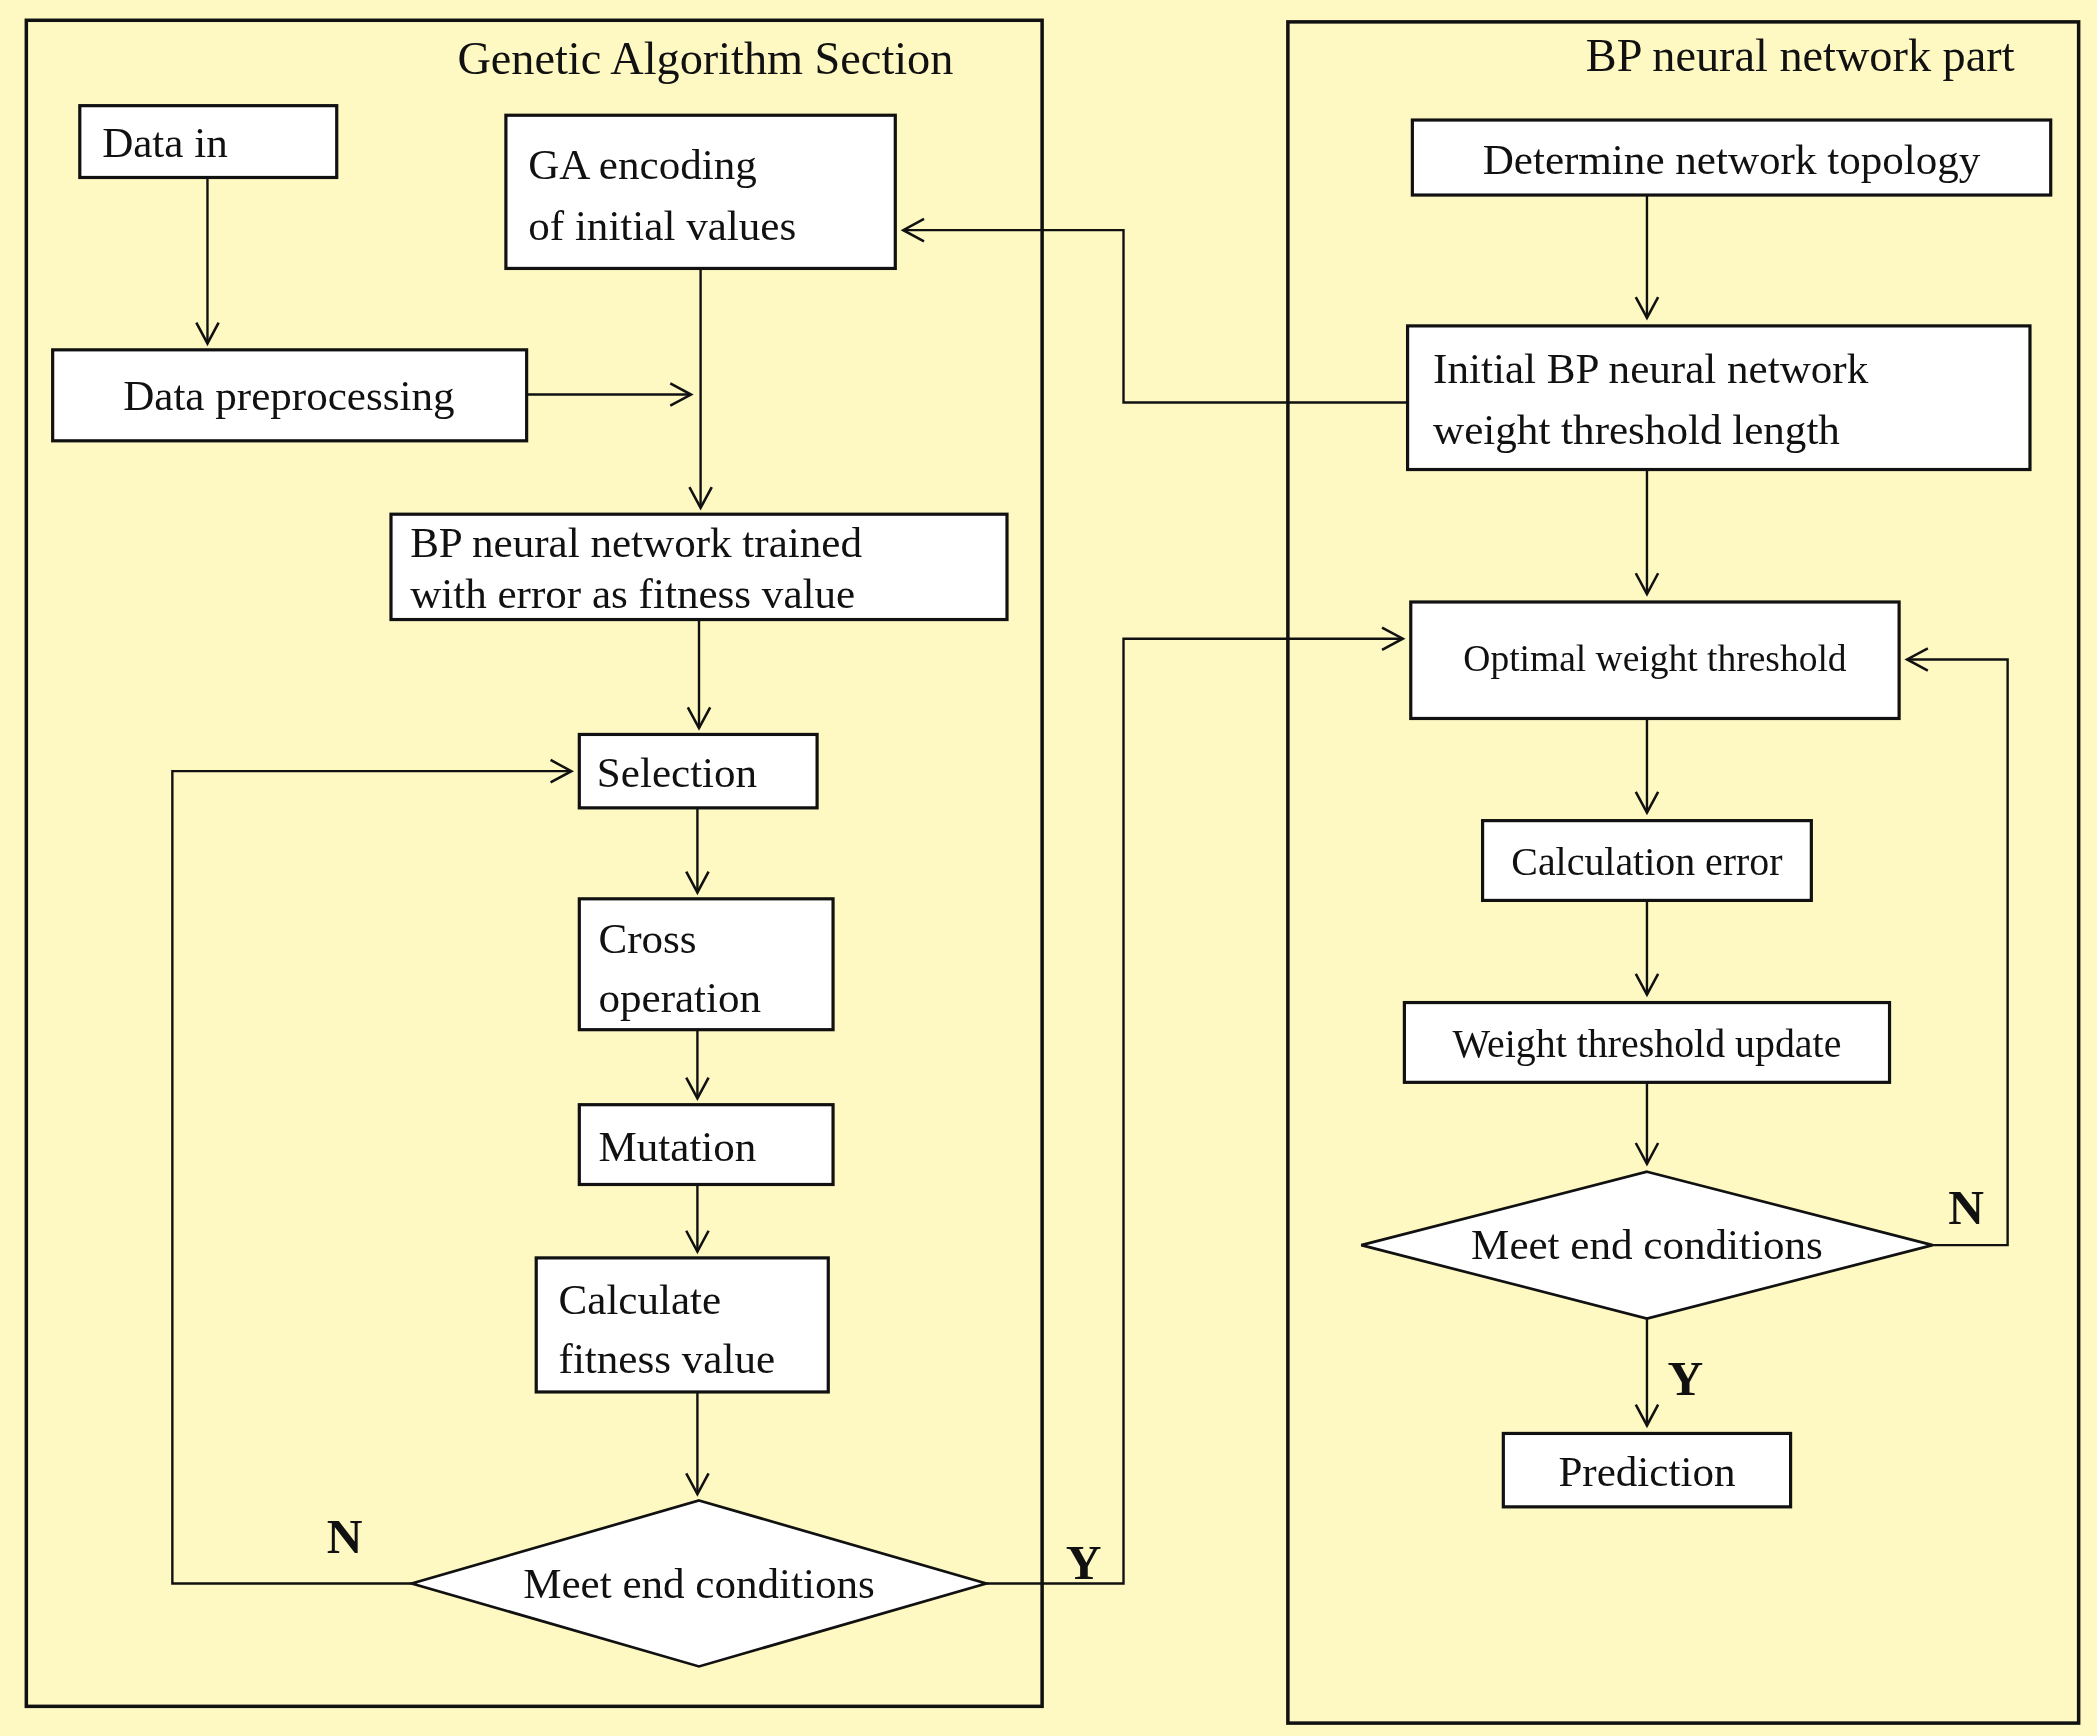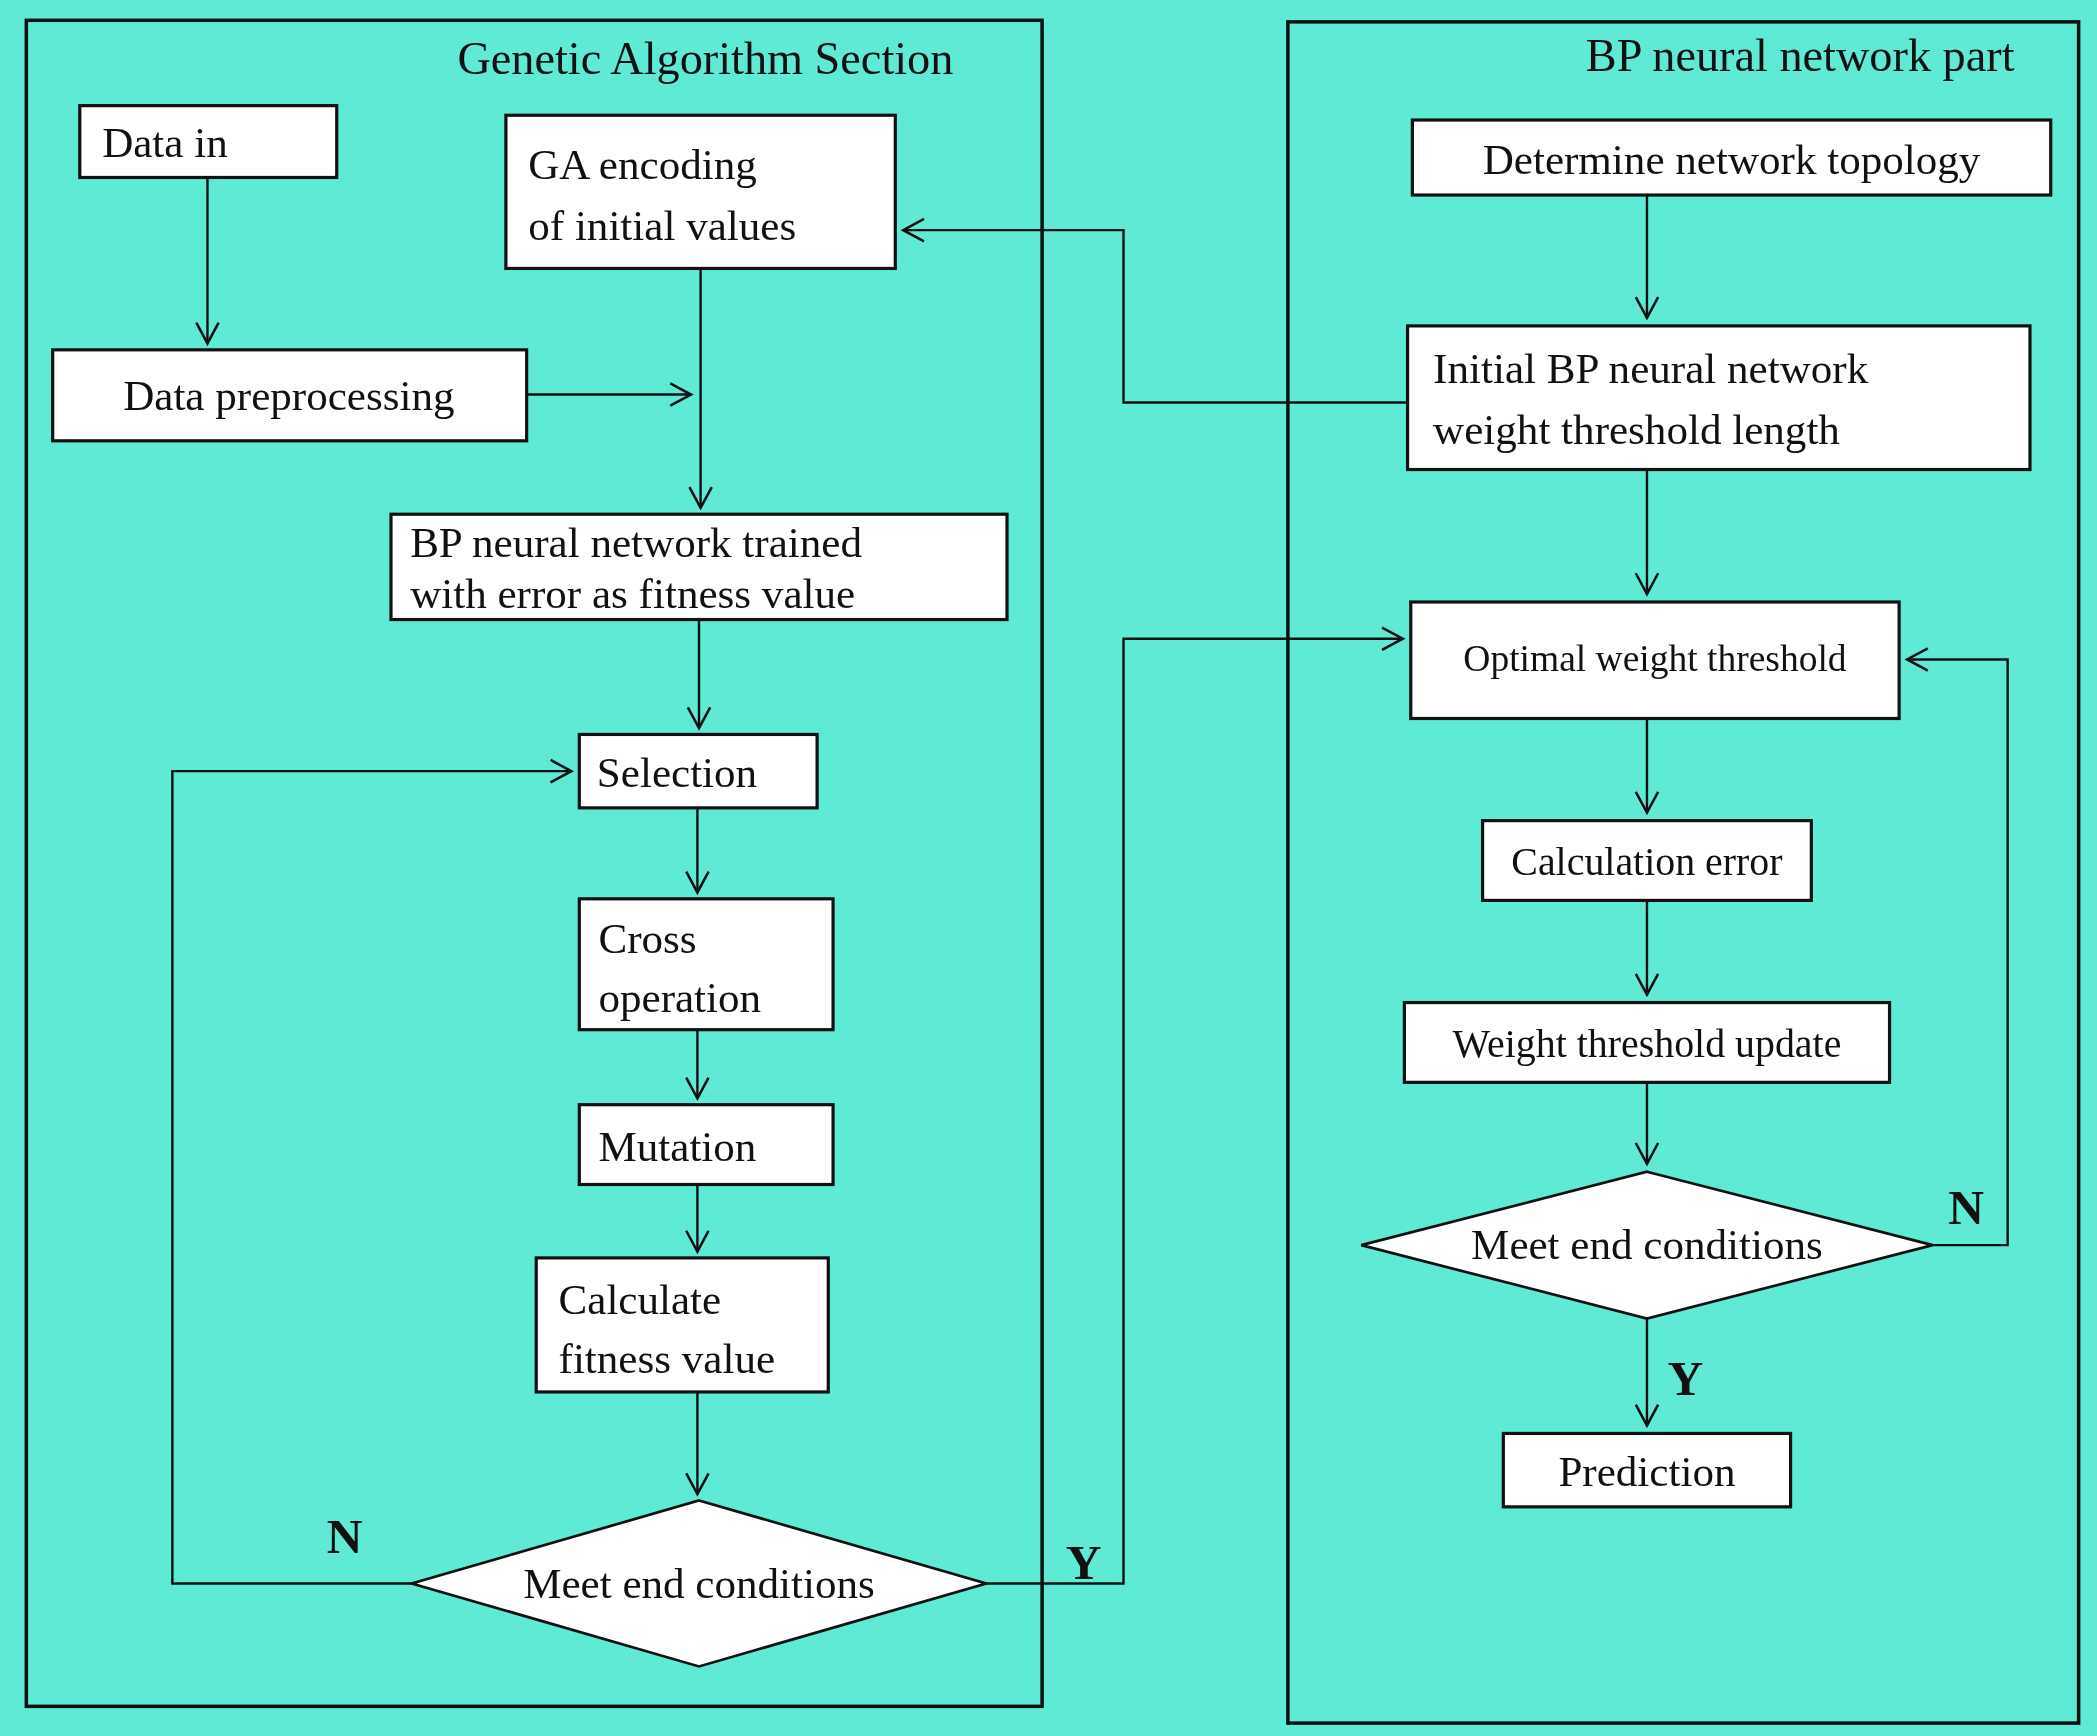--- a/index.html
+++ b/index.html
@@ -1,16 +1,16 @@
 <!DOCTYPE html>
 <html style="font-size:12.8px"><head>
 <meta charset="utf-8">
 <style>
   html,body{margin:0;padding:0;background:#ffffff;}
-  #stage{width:2097px;height:1737px;background:#5eead4;position:relative;overflow:hidden;}
+  #stage{width:2097px;height:1737px;background:#fef9c3;position:relative;overflow:hidden;}
   svg{display:block;}
   text{font-family:"Liberation Serif","DejaVu Serif",serif;fill:#111;}
   .node rect{fill:#ffffff;stroke:#111;stroke-width:2;}
   .panel{fill:none;stroke:#111;stroke-width:2.2;}
   .conn{fill:none;stroke:#111;stroke-width:1.5;}
   .diamond{fill:#ffffff;stroke:#111;stroke-width:1.7;}
   .lbl{font-size:27px;}
   .lbl-sm{font-size:25px;}
   .lbl-xs{font-size:23.5px;}
   .title{font-size:29px;}

